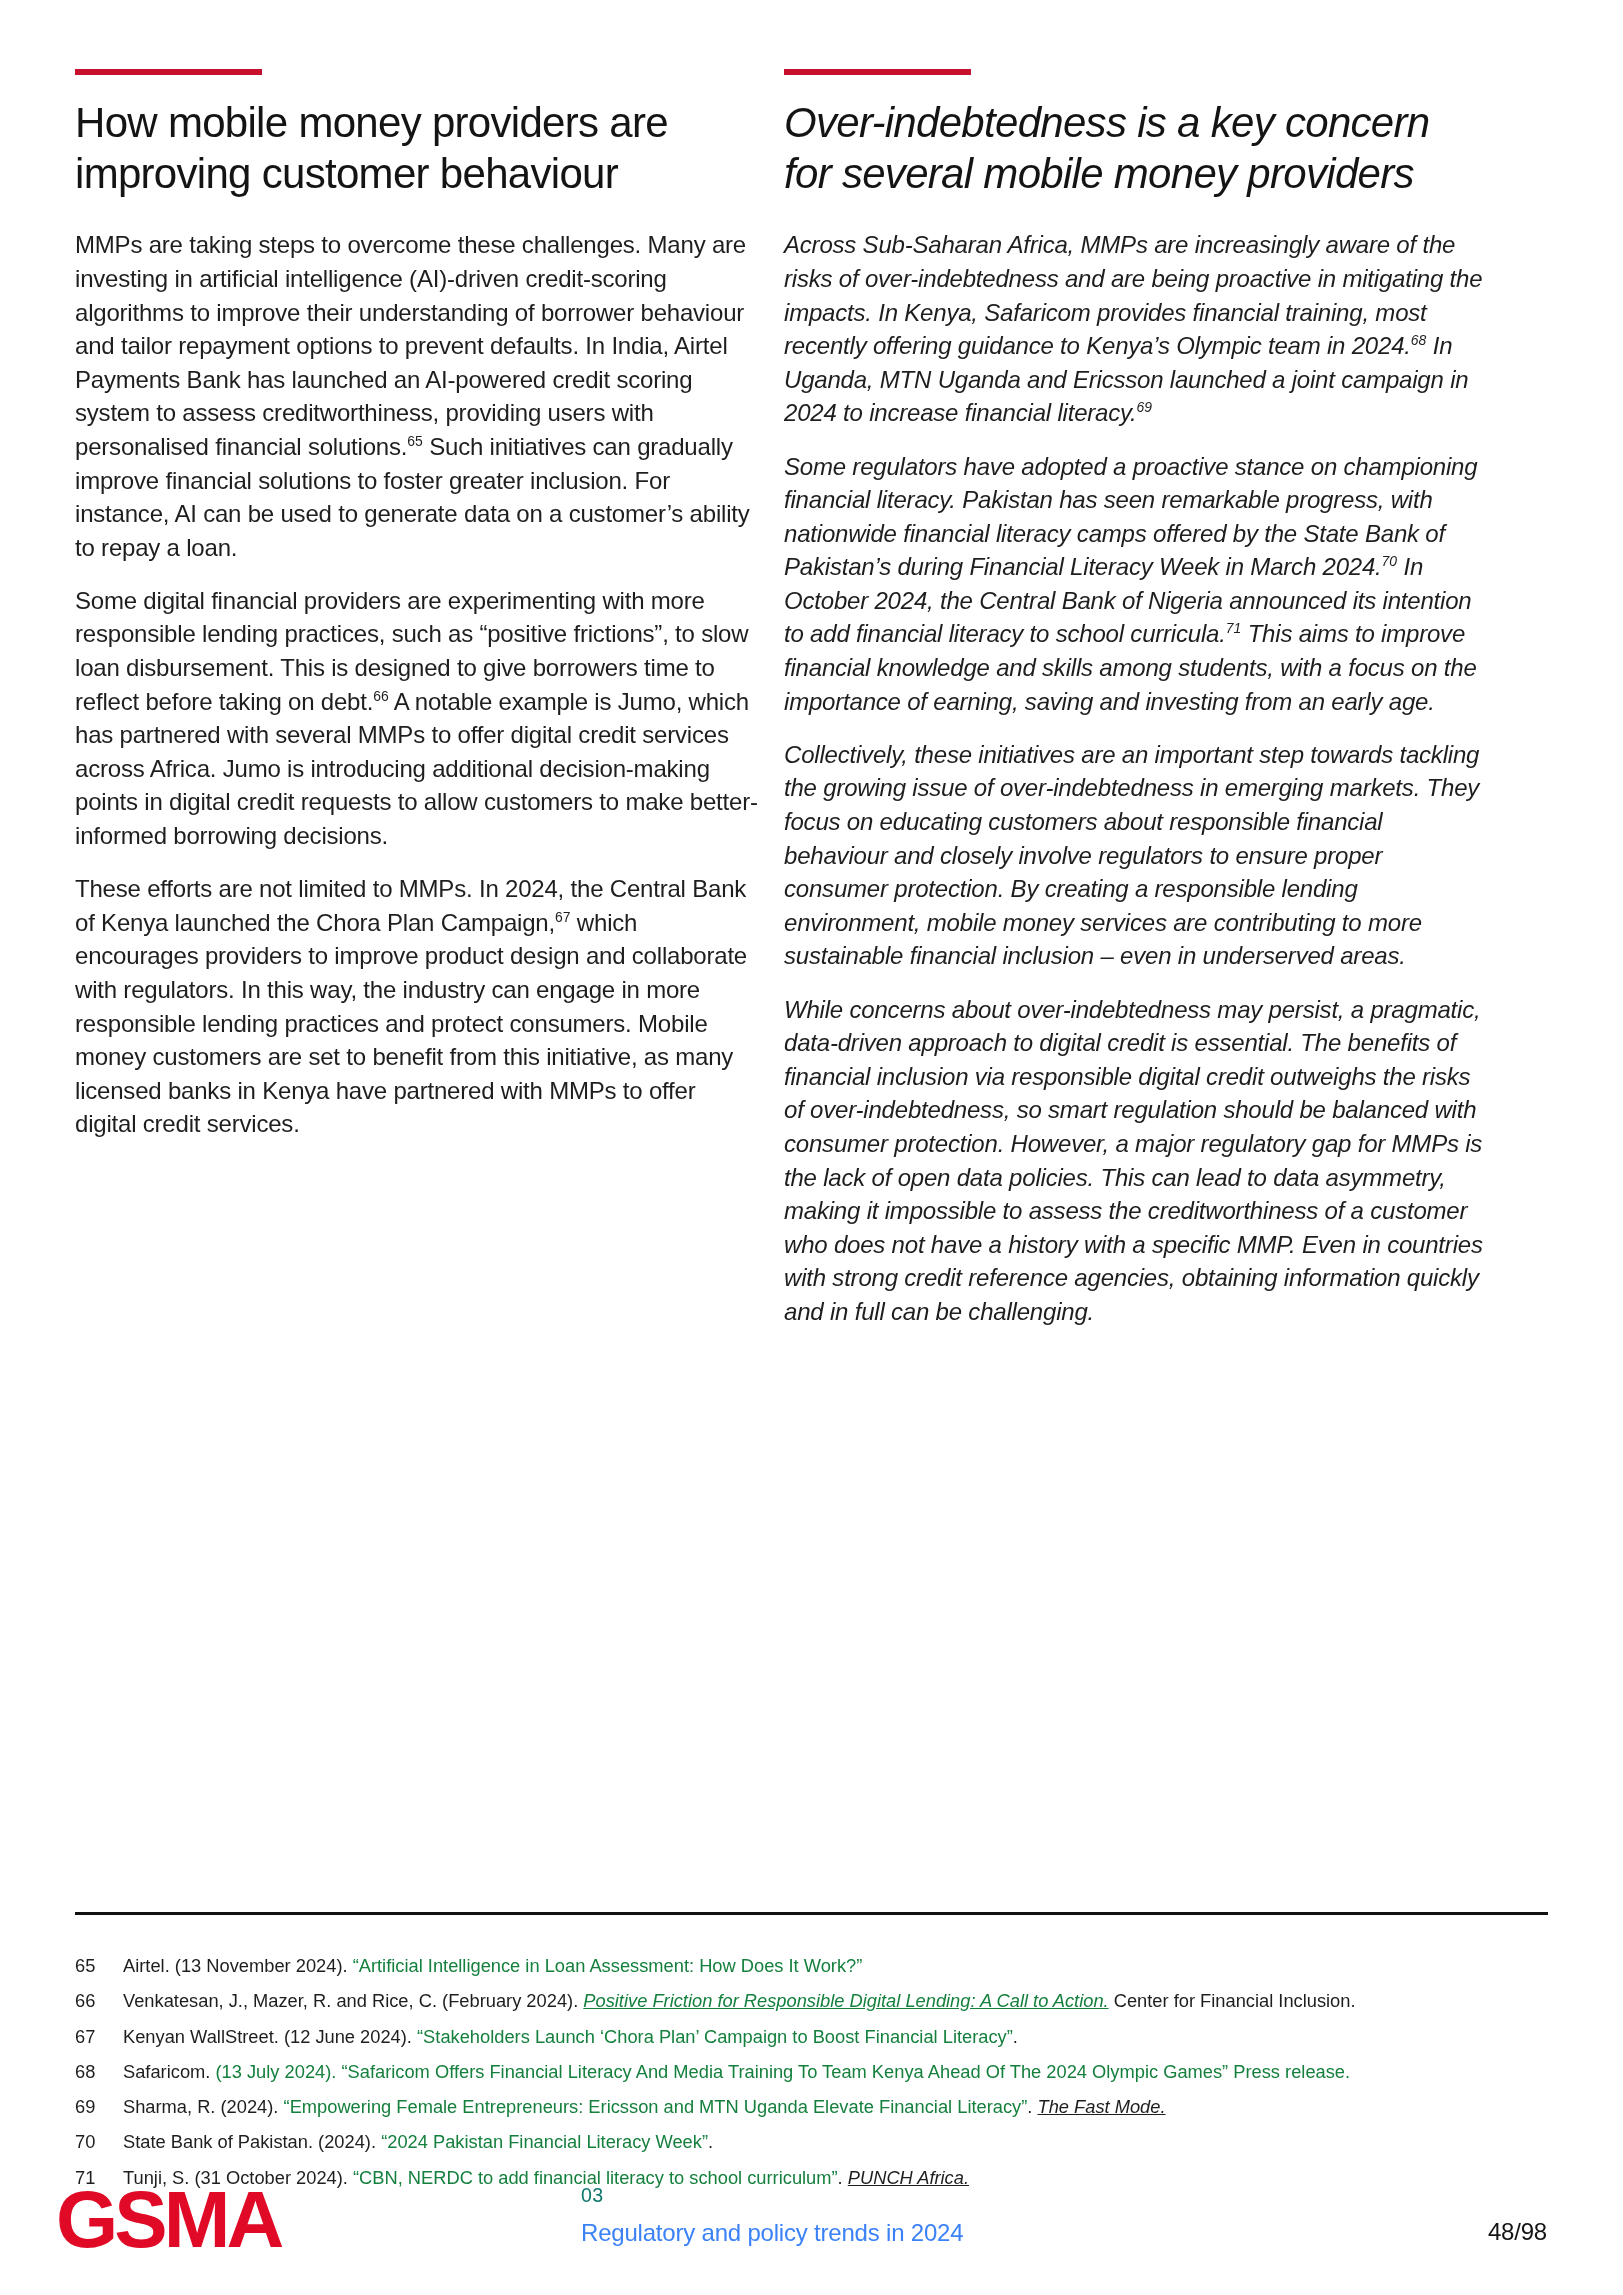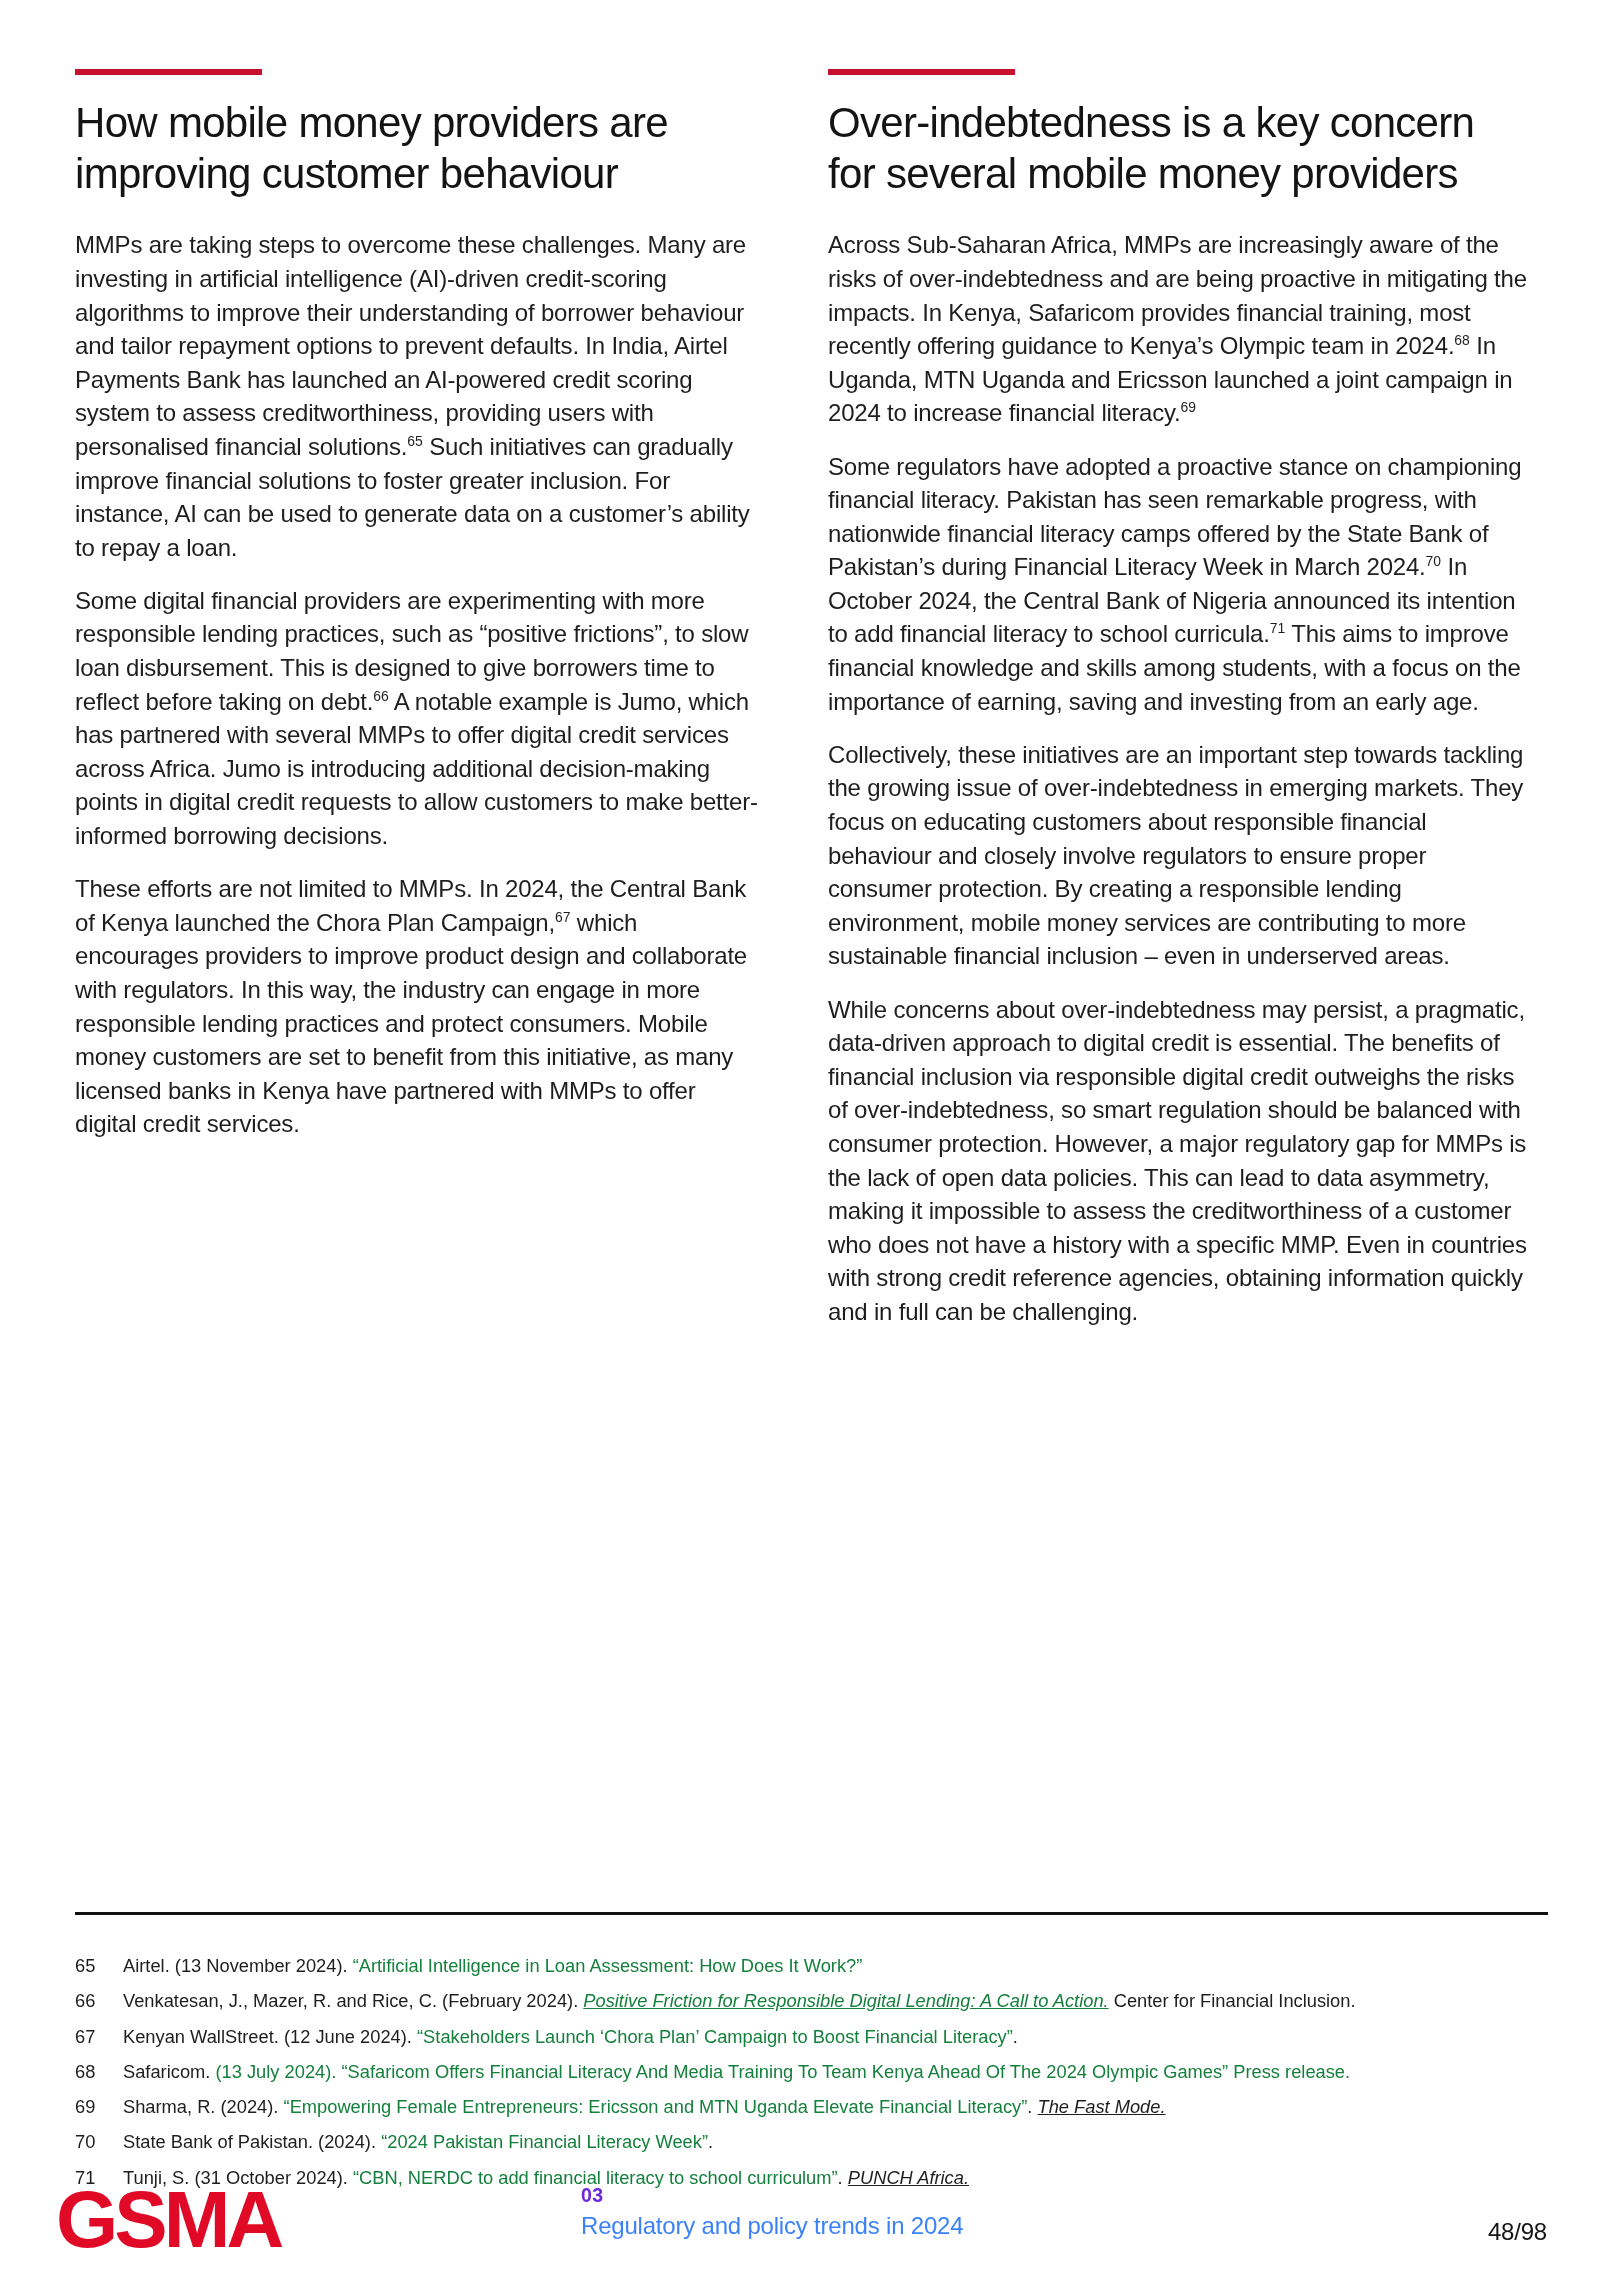--- a/index.html
+++ b/index.html
@@ -8,21 +8,21 @@
     background: #ffffff;
     font-family: "Liberation Sans", sans-serif;
     color: #1e1e1e;
     position: relative;
     overflow: hidden;
   }
   .page { position: absolute; inset: 0; }
 
   .col { position: absolute; top: 69px; }
   .col-left  { left: 75px;  width: 684px; }
-  .col-right { left: 828px; width: 703px; }
+  .col-right { left: 784px; width: 703px; font-style: italic; }
 
   .heading-rule {
     width: 187px; height: 5.9px;
     background: #c7102e;
     margin: 0 0 22px 0;
   }
   h1.section-heading {
     margin: 0 0 29px 0;
     font-size: 42px;
     line-height: 1.22;
@@ -69,22 +69,22 @@
     font-size: 80px;
     font-weight: 700;
     letter-spacing: -3.9px;
     color: #e00a26;
   }
   .footer-mid {
     position: absolute;
     left: 581px; top: 2184px;
   }
   .footer-section-num {
-    font-size: 19.6px; font-weight: 700; color: #6d28d9;
-    margin-bottom: 5px; letter-spacing: 0.3px;
+    font-size: 19.6px; font-weight: 400; color: #0f766e;
+    margin-bottom: 12px; letter-spacing: 0.3px;
   }
   .footer-section-title { font-size: 24px; color: #3b82f6; letter-spacing: -0.2px; }
   .footer-page {
     position: absolute;
     right: 76px; top: 2218px;
     font-size: 24px; color: #141414;
     letter-spacing: -0.2px;
   }
 </style>
 </head>

